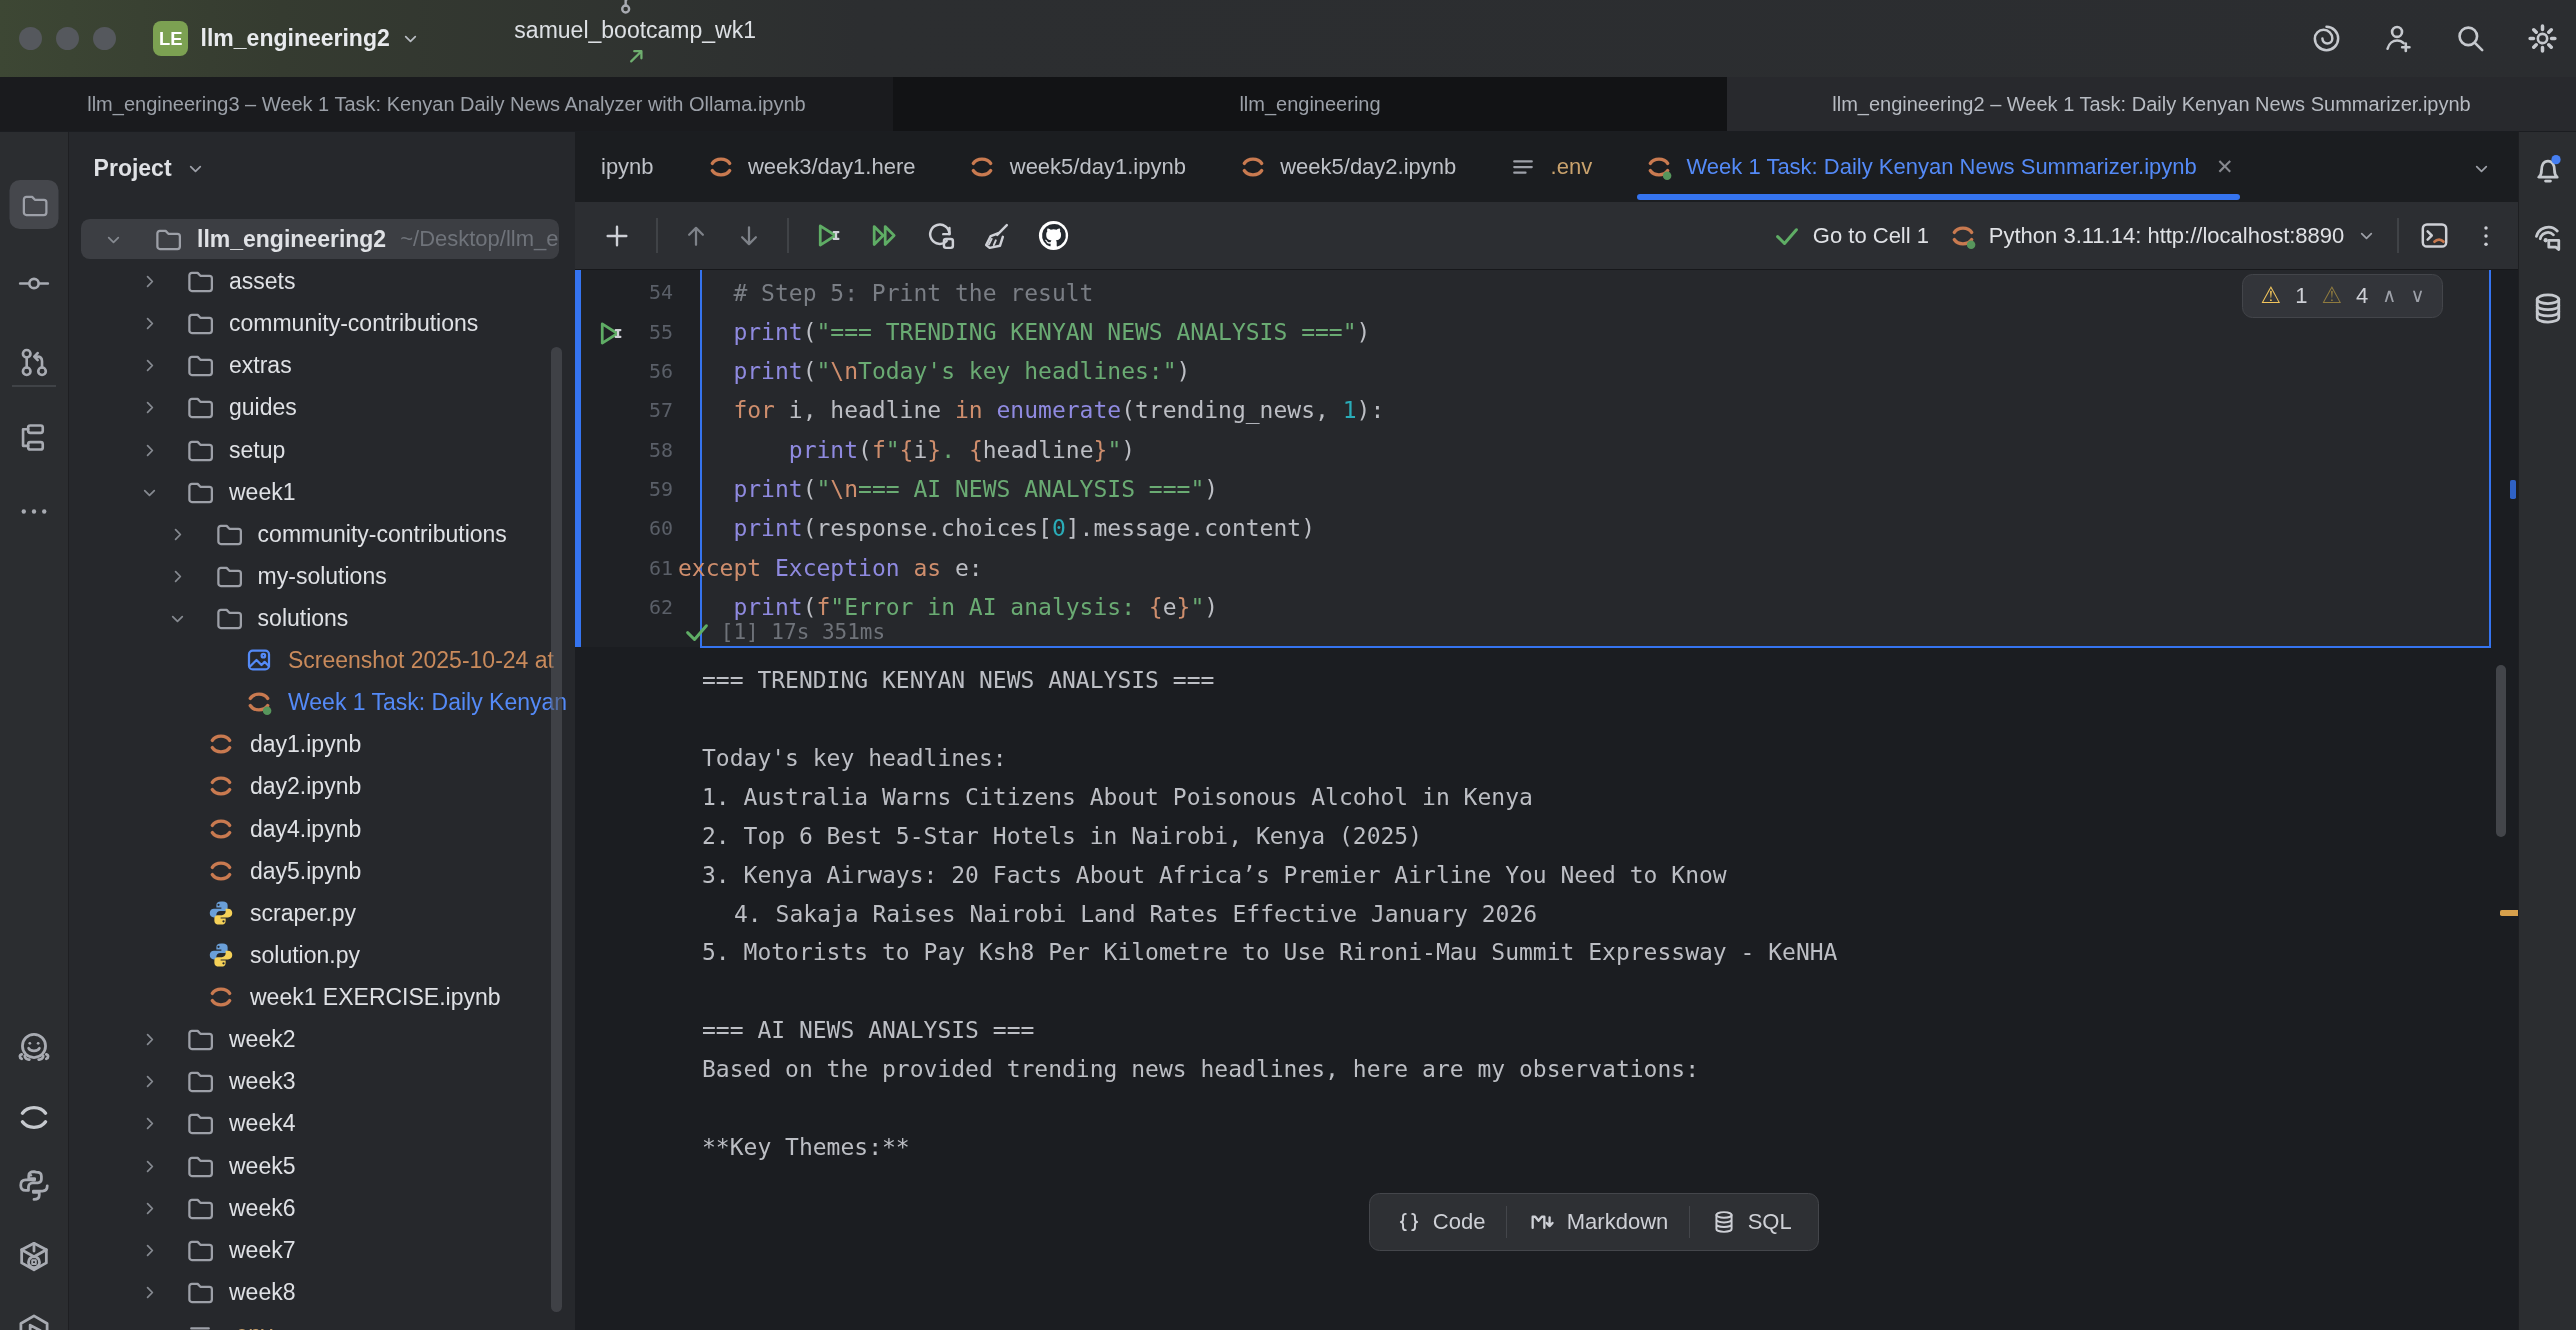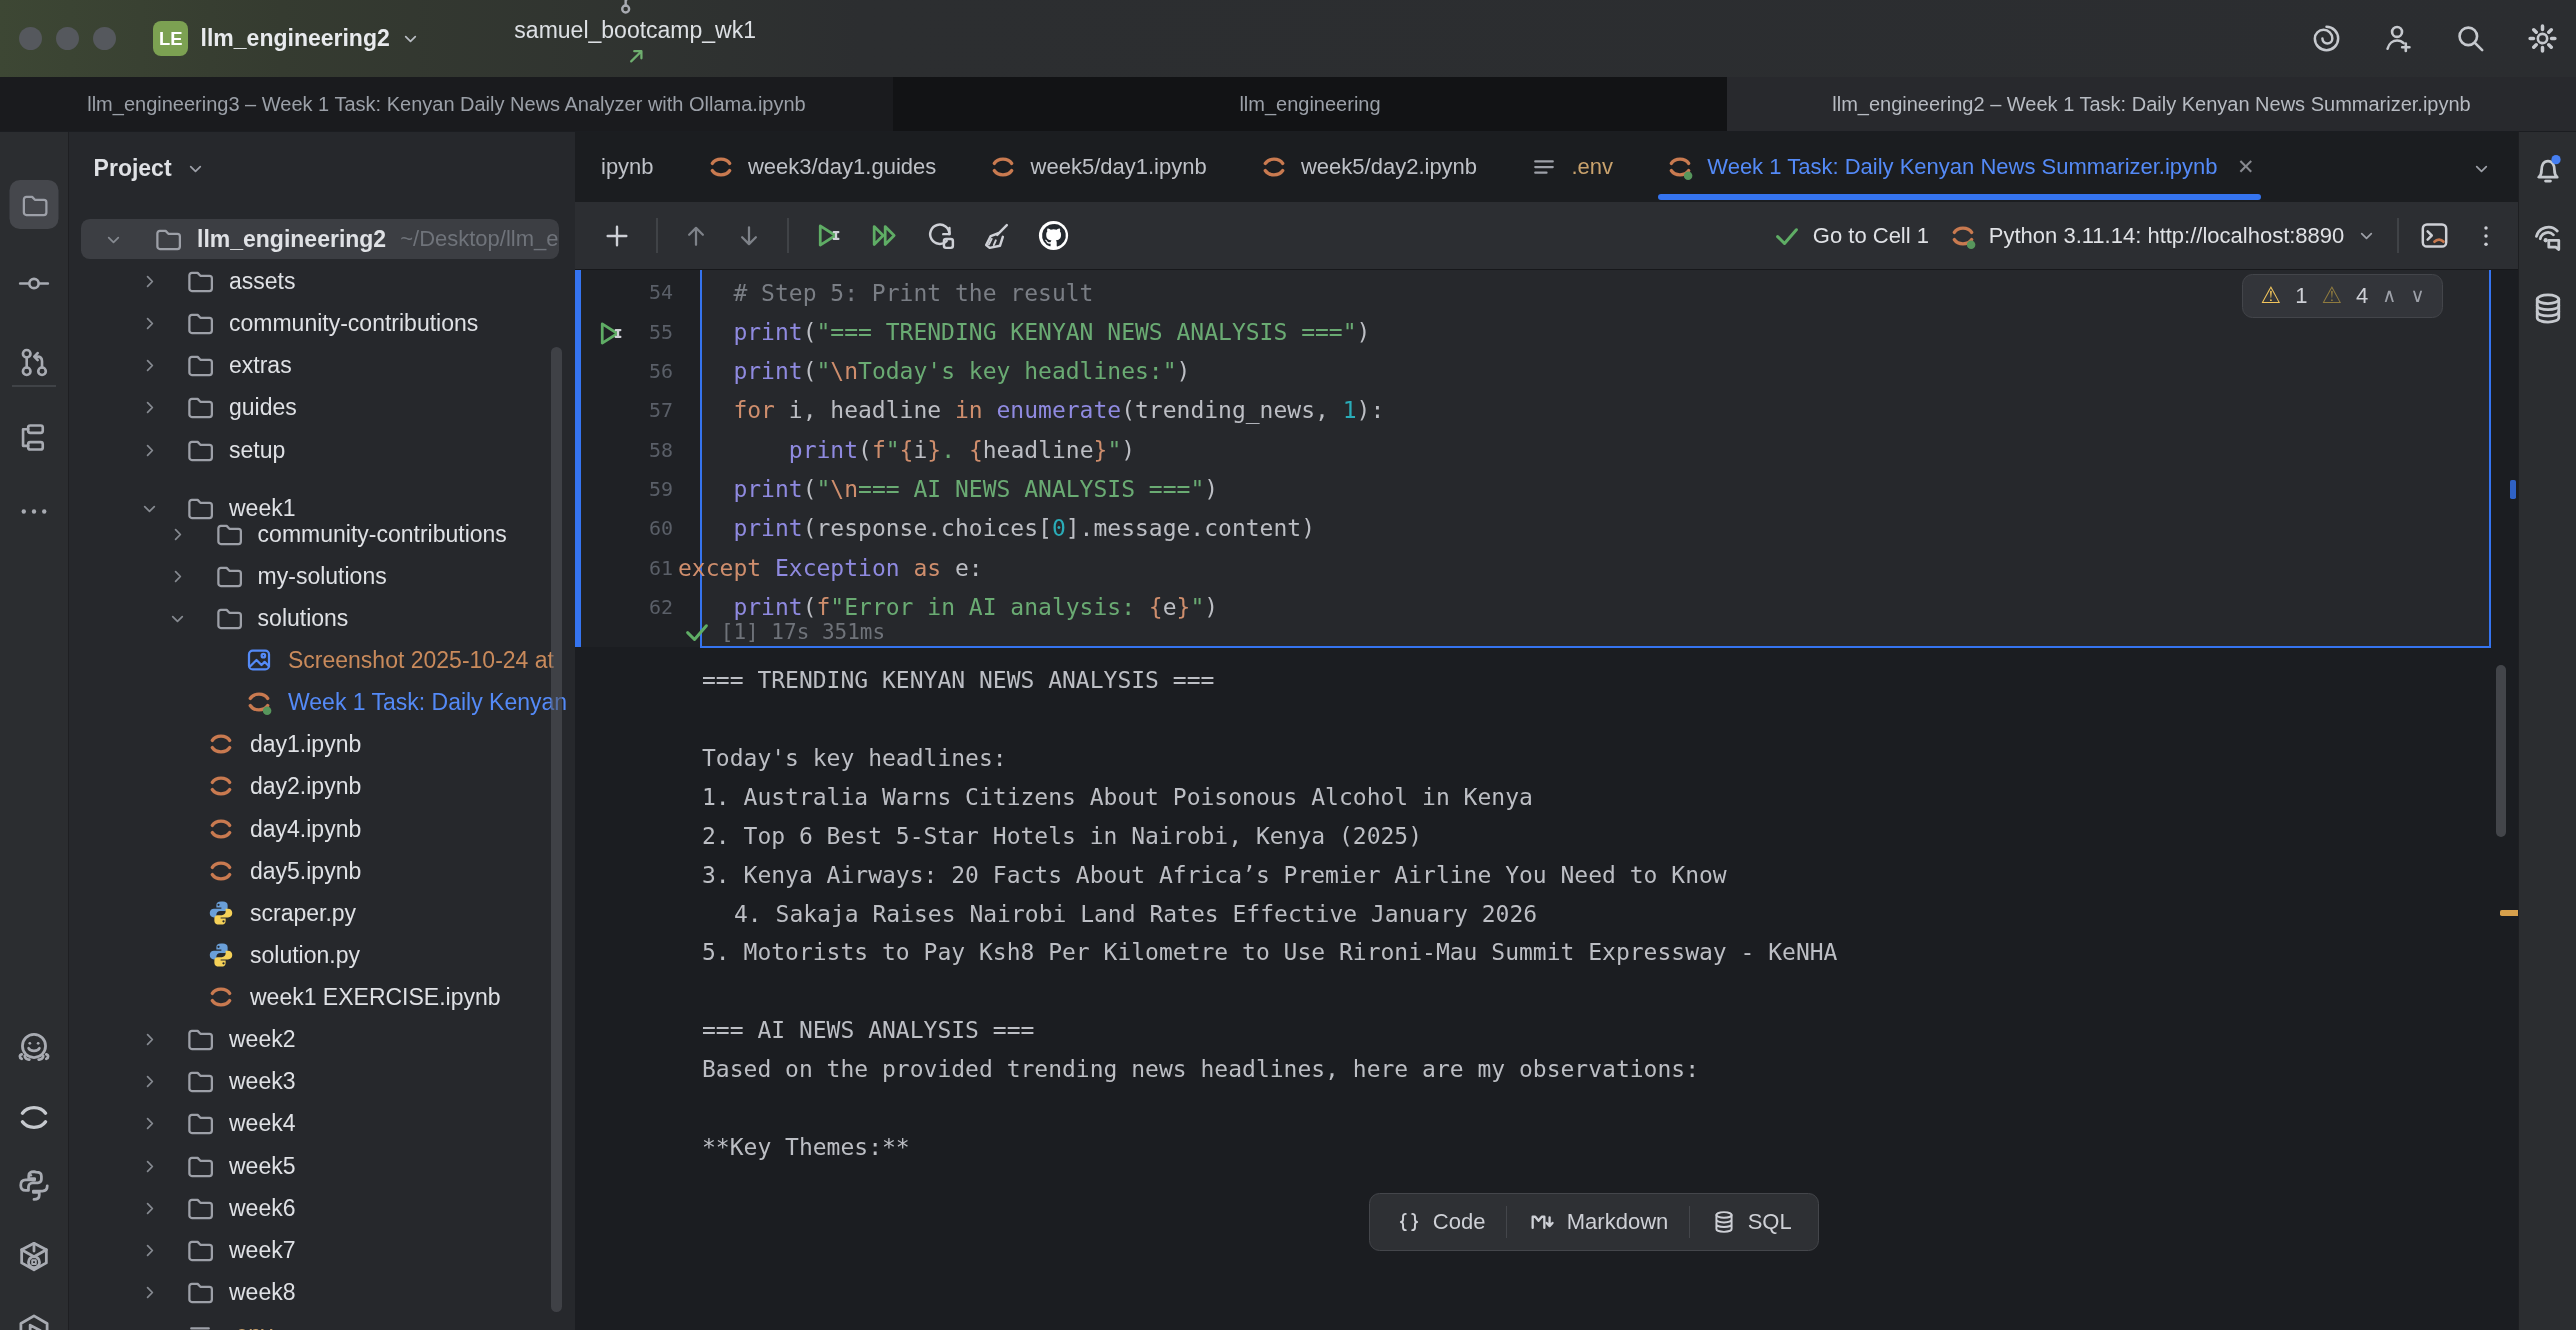--- a/index.html
+++ b/index.html
@@ -323,21 +323,21 @@
                 <path d="M10 7 l5 5 l-5 5" stroke="#868A91"></path>
               </svg>
             </span>
             <span style="position: relative; margin-left: 24px;">
               <svg width="30" height="30" viewBox="0 0 24 24" fill="none" stroke="#A8ABB2" stroke-width="1.8" stroke-linecap="round" stroke-linejoin="round">
                 <path d="M3.5 7.5c0-1.1.9-2 2-2h4.6l2.2 2.3h7.2c1.1 0 2 .9 2 2v8.2c0 1.1-.9 2-2 2H5.5c-1.1 0-2-.9-2-2z" stroke="#9DA0A8"></path>
               </svg>
             </span>
             <span class="tlabel" style="margin-left: 14px;">setup</span>
           </div>
-          <div class="trow" style="top: 269px;">
+          <div class="trow" style="top: 253px;">
             <span style="position: relative; margin-left: 69px;">
               <svg width="23" height="23" viewBox="0 0 24 24" fill="none" stroke="#A8ABB2" stroke-width="1.8" stroke-linecap="round" stroke-linejoin="round">
                 <path d="M7 10 l5 5 l5 -5" stroke="#868A91"></path>
               </svg>
             </span>
             <span style="position: relative; margin-left: 24px;">
               <svg width="30" height="30" viewBox="0 0 24 24" fill="none" stroke="#A8ABB2" stroke-width="1.8" stroke-linecap="round" stroke-linejoin="round">
                 <path d="M3.5 7.5c0-1.1.9-2 2-2h4.6l2.2 2.3h7.2c1.1 0 2 .9 2 2v8.2c0 1.1-.9 2-2 2H5.5c-1.1 0-2-.9-2-2z" stroke="#9DA0A8"></path>
               </svg>
             </span>
@@ -577,21 +577,21 @@
           <div class="etab">
             <span>ipynb</span>
           </div>
           <div class="etab">
             <span>
               <svg width="30" height="30" viewBox="0 0 24 24" fill="none" stroke="#A8ABB2" stroke-width="1.8" stroke-linecap="round" stroke-linejoin="round">
                 <path d="M5 9.2 C8 4.6 16 4.6 19 9.2" stroke="#C97A50" stroke-width="2.6"></path>
                 <path d="M5 14.8 C8 19.4 16 19.4 19 14.8" stroke="#C97A50" stroke-width="2.6"></path>
               </svg>
             </span>
-            <span>week3/day1.guides</span>
+            <span>week3/day1.here</span>
           </div>
           <div class="etab">
             <span>
               <svg width="30" height="30" viewBox="0 0 24 24" fill="none" stroke="#A8ABB2" stroke-width="1.8" stroke-linecap="round" stroke-linejoin="round">
                 <path d="M5 9.2 C8 4.6 16 4.6 19 9.2" stroke="#C97A50" stroke-width="2.6"></path>
                 <path d="M5 14.8 C8 19.4 16 19.4 19 14.8" stroke="#C97A50" stroke-width="2.6"></path>
               </svg>
             </span>
             <span>week5/day1.ipynb</span>
           </div>

